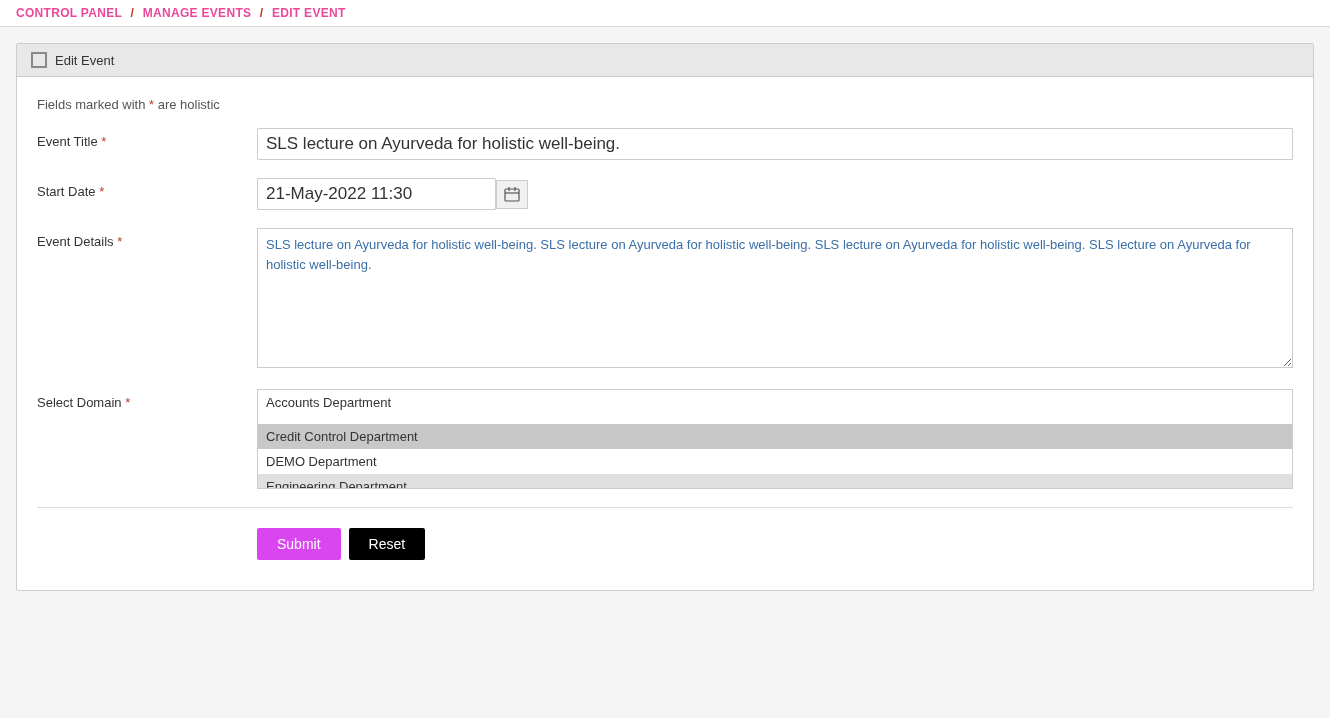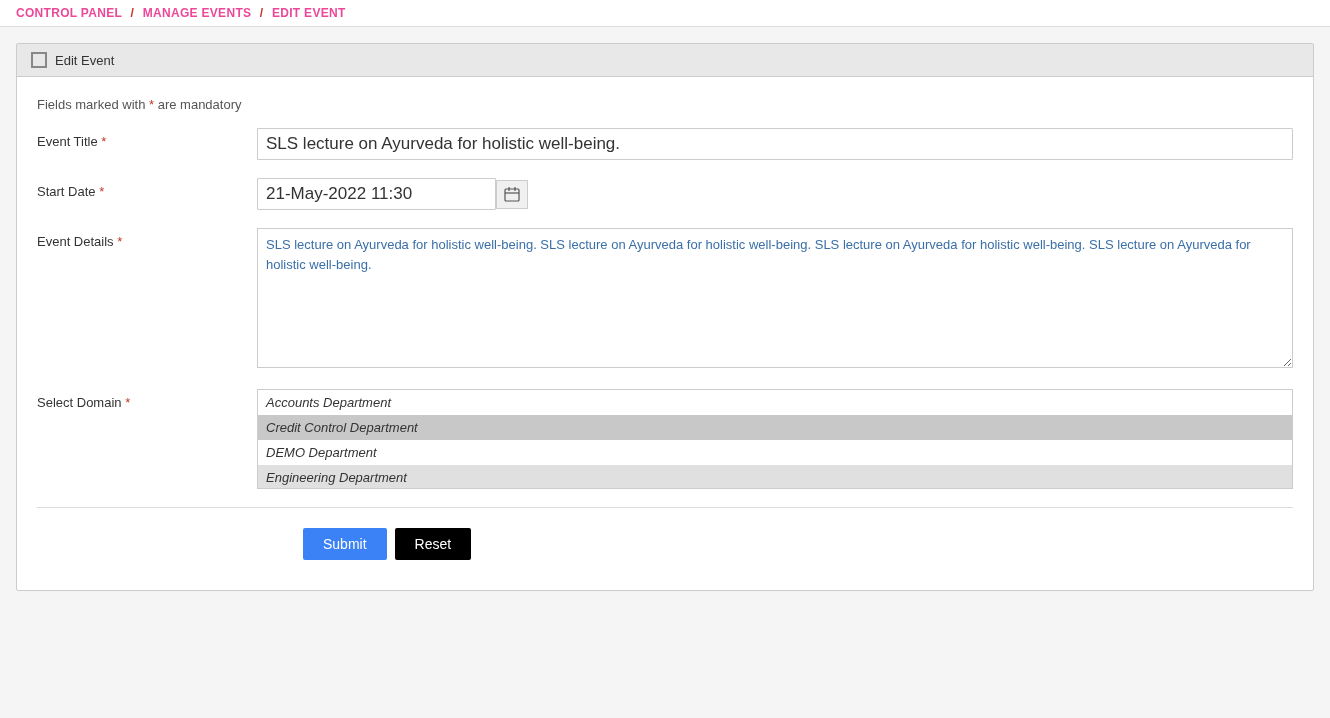--- a/index.html
+++ b/index.html
@@ -116,52 +116,50 @@
       font-family: Arial, sans-serif;
       line-height: 1.5;
     }
 
     .select-list {
       width: 100%;
       height: 100px;
       border: 1px solid #ccc;
       overflow-y: scroll;
       background: #fff;
-      font-style: italic;
     }
     .select-list-item {
       padding: 5px 8px;
       font-size: 13px;
       color: #333;
       cursor: pointer;
     }
     .select-list-item:nth-child(even) { background: #e0e0e0; }
     .select-list-item:nth-child(odd) { background: #fff; }
-    .select-list-item.selected { background: #c8c8c8; }
+    .select-list-item.selected { background: #c8c8c8; margin-top: 9px; }
 
     .form-divider {
       border: none;
       border-top: 1px solid #ddd;
       margin: 10px 0 20px 0;
     }
 
     .btn-row {
       display: flex;
       gap: 8px;
       padding-left: 220px;
     }
     .btn-submit {
-      background: #3b82f6;
+      background: #d946ef;
       color: #fff;
       border: none;
       padding: 8px 20px;
       font-size: 14px;
       cursor: pointer;
       border-radius: 2px;
-      margin-left: 46px;
     }
     .btn-reset {
       background: #000000;
       color: #fff;
       border: none;
       padding: 8px 20px;
       font-size: 14px;
       cursor: pointer;
       border-radius: 2px;
     }
@@ -180,21 +178,21 @@
 <div class="main-card">
   <div class="card-header">
     <span class="card-header-icon"></span>
     <span class="card-header-title">Edit Event</span>
   </div>
   <div class="card-body">
 
     <div class="mandatory-note">
       <span>Fields marked with</span>
       <span class="star"> * </span>
-      <span>are mandatory</span>
+      <span>are holistic</span>
     </div>
 
     <div class="form-row">
       <div class="form-label">
         <span>Event Title</span> <span class="star">*</span>
       </div>
       <div class="form-field">
         <input type="text" value="SLS lecture on Ayurveda for holistic well-being." style="">
       </div>
     </div>

